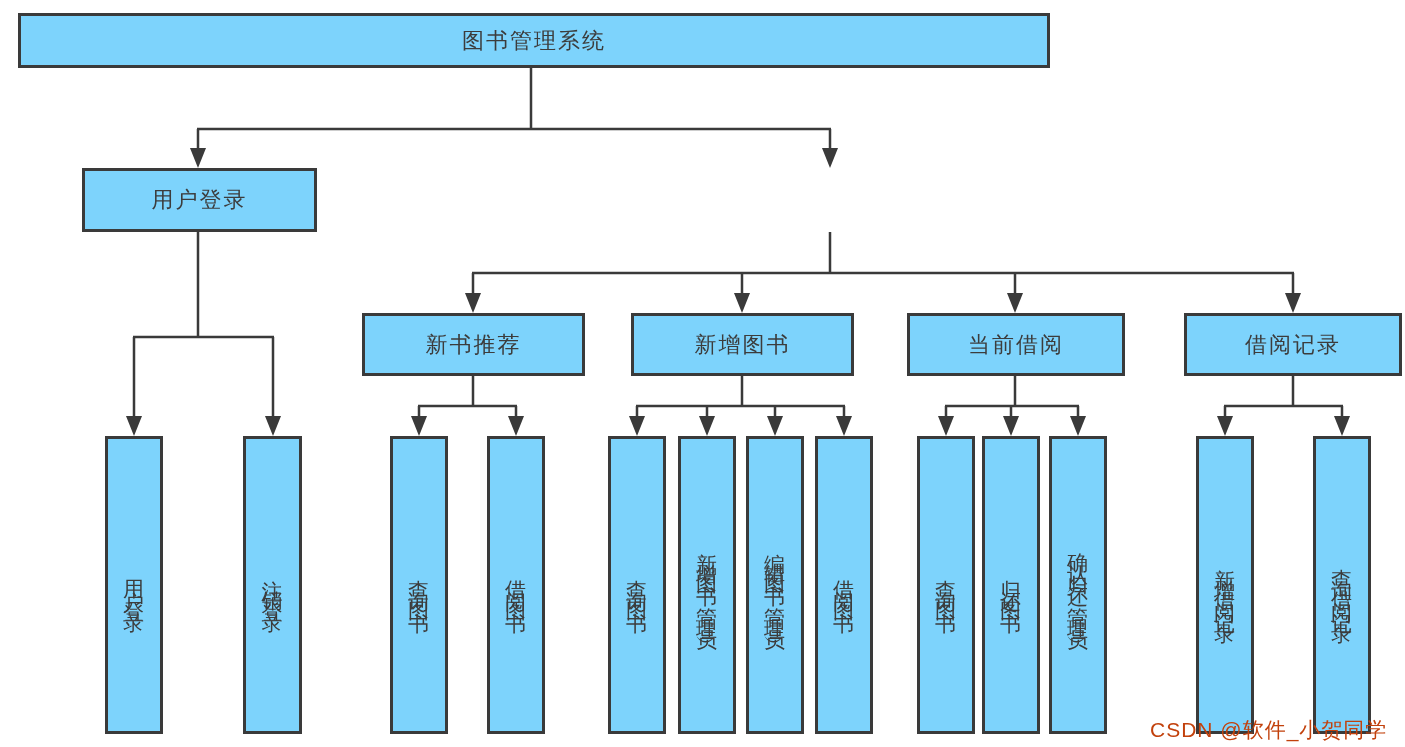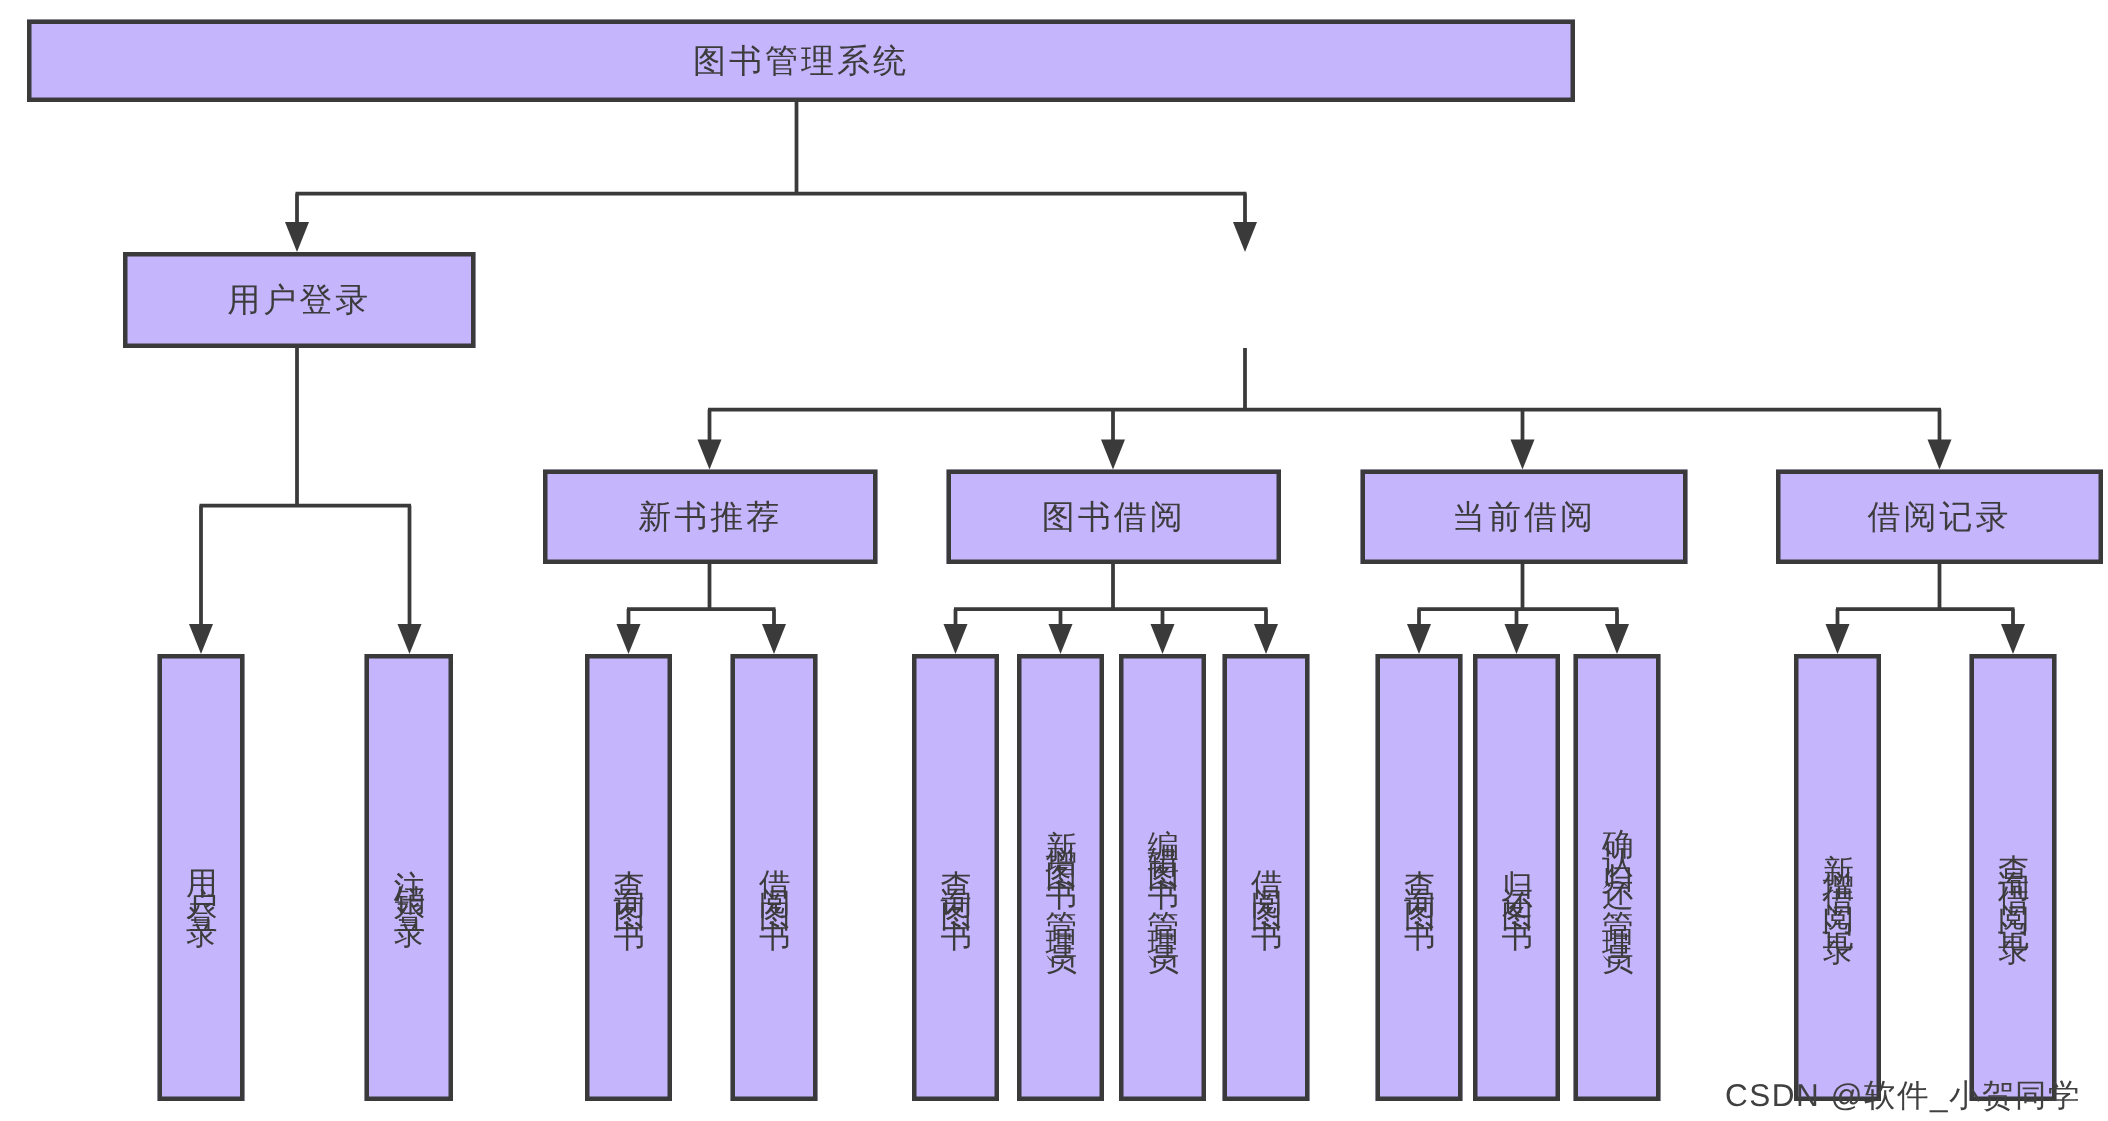--- a/index.html
+++ b/index.html
@@ -18,21 +18,21 @@
     background: #ffffff;
   }
   svg.connectors {
     position: absolute;
     left: 0; top: 0;
     width: 1405px; height: 747px;
   }
   .node {
     position: absolute;
     box-sizing: border-box;
-    background: #c4b5fd;
+    background: #7dd3fc;
     border: 3px solid #3a3a3a;
     display: flex;
     align-items: center;
     justify-content: center;
   }
   .node .hlabel {
     font-size: 22px;
     color: #3c3c3c;
     letter-spacing: 2px;
     white-space: nowrap;
@@ -48,21 +48,21 @@
     white-space: nowrap;
   }
   .leaf { top: 436px; width: 58px; height: 298px; }
   .lvl2 { top: 168px; width: 235px; height: 64px; }
   .lvl3 { top: 313px; height: 63px; }
   .watermark {
     position: absolute;
     left: 1150px;
     top: 716px;
     font-size: 21px;
-    color: #404040;
+    color: #c2410c;
     letter-spacing: 1px;
     white-space: nowrap;
   }
 </style>
 </head>
 <body>
 
 <div class="canvas">
 
   <svg class="connectors" viewBox="0 0 1405 747" xmlns="http://www.w3.org/2000/svg">
@@ -113,21 +113,21 @@
   </div>
 
   <div class="node lvl2" style="left:82px;">
     <span class="hlabel">用户登录</span>
   </div>
 
   <div class="node lvl3" style="left:362px; width:223px;">
     <span class="hlabel">新书推荐</span>
   </div>
   <div class="node lvl3" style="left:631px; width:223px;">
-    <span class="hlabel">图书借阅</span>
+    <span class="hlabel">新增图书</span>
   </div>
   <div class="node lvl3" style="left:1184px; width:218px;">
     <span class="hlabel">借阅记录</span>
   </div>
   <div class="node lvl3" style="left:907px; width:218px;">
     <span class="hlabel">当前借阅</span>
   </div>
 
   <div class="node leaf" style="left:105px;">
     <span class="vlabel">用户登录</span>

